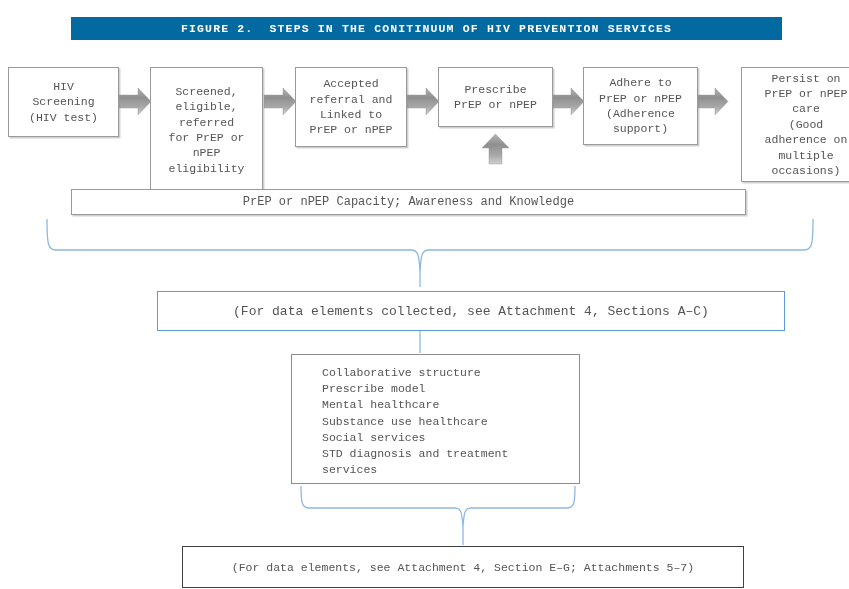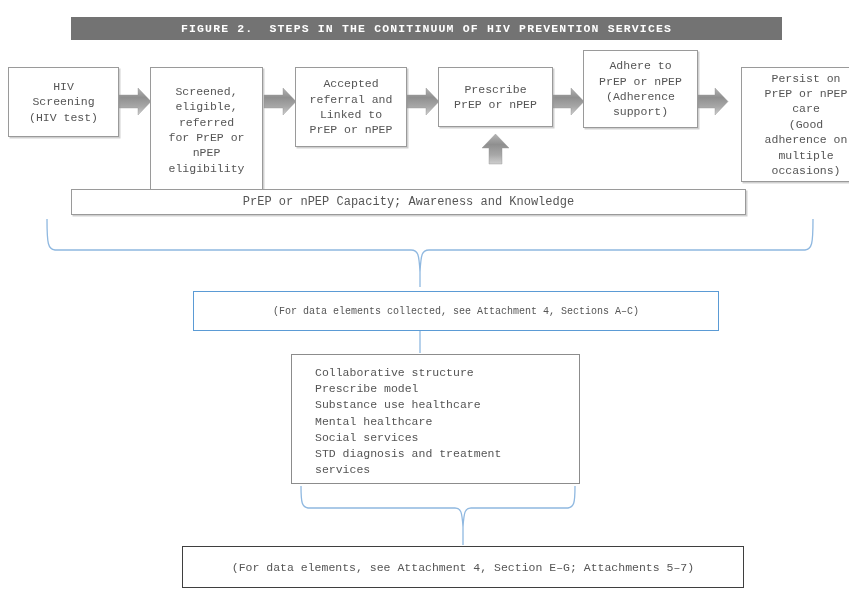--- a/index.html
+++ b/index.html
@@ -23,21 +23,21 @@
     pointer-events: none;
   }
 
   
   #title-banner {
     position: absolute;
     left: 71px;
     top: 17px;
     width: 711px;
     height: 23px;
-    background: #737373;
+    background: #0369a1;
     color: #ffffff;
     font-size: 11.5px;
     font-weight: bold;
     letter-spacing: 1.15px;
     display: flex;
     align-items: center;
     justify-content: center;
     white-space: pre;
   }
 
@@ -78,48 +78,47 @@
     align-items: center;
     justify-content: center;
     white-space: pre;
   }
 
   
   #attach-box-1 {
     position: absolute;
     left: 157px;
     top: 291px;
-    width: 526px;
+    width: 628px;
     height: 40px;
     box-sizing: border-box;
     border: 1.3px solid #5b9bd5;
     background: #ffffff;
     color: #555555;
-    font-size: 10px;
-    display: flex;
-    align-items: center;
-    justify-content: center;
-    white-space: pre;
-    margin-left: 36px;
+    font-size: 13px;
+    display: flex;
+    align-items: center;
+    justify-content: center;
+    white-space: pre;
   }
 
   
   #services-box {
     position: absolute;
     left: 291px;
     top: 354px;
     width: 289px;
     height: 130px;
     box-sizing: border-box;
     border: 1px solid #8c8c8c;
     background: #ffffff;
     color: #555555;
     font-size: 11.5px;
     line-height: 16.2px;
-    padding: 10px 0 0 23px;
+    padding: 10px 0 0 30px;
   }
   #services-box .svc-line {
     white-space: pre;
     display: block;
   }
 
   
   #attach-box-2 {
     position: absolute;
     left: 182px;
@@ -217,42 +216,42 @@
 eligibility</div>
 
   <div class="pbox pbox-shadow" style="left:295px; top:67px; width:112px; height:80px;">Accepted
 referral and
 Linked to
 PrEP or nPEP</div>
 
   <div class="pbox pbox-shadow" style="left:438px; top:67px; width:115px; height:60px;">Prescribe
 PrEP or nPEP</div>
 
-  <div class="pbox pbox-shadow" style="left:583px; top:50px; width:115px; height:78px;">Adhere to
+  <div class="pbox pbox-shadow" style="left:583px; top:67px; width:115px; height:78px;">Adhere to
 PrEP or nPEP
 (Adherence
 support)</div>
 
   <div class="pbox pbox-shadow" style="left:741px; top:67px; width:130px; height:115px;">Persist on
 PrEP or nPEP
 care
 (Good
 adherence on
 multiple
 occasions)</div>
 
   <div id="capacity-box">PrEP or nPEP Capacity; Awareness and Knowledge</div>
 
   <div id="attach-box-1">(For data elements collected, see Attachment 4, Sections A–C)</div>
 
   <div id="services-box">
     <span class="svc-line">Collaborative structure</span>
     <span class="svc-line">Prescribe model</span>
+    <span class="svc-line">Mental healthcare</span>
     <span class="svc-line">Substance use healthcare</span>
-    <span class="svc-line">Mental healthcare</span>
     <span class="svc-line">Social services</span>
     <span class="svc-line">STD diagnosis and treatment</span>
     <span class="svc-line">services</span>
   </div>
 
   <div id="attach-box-2">(For data elements, see Attachment 4, Section E–G; Attachments 5–7)</div>
 
 </div>
 
 </body></html>

